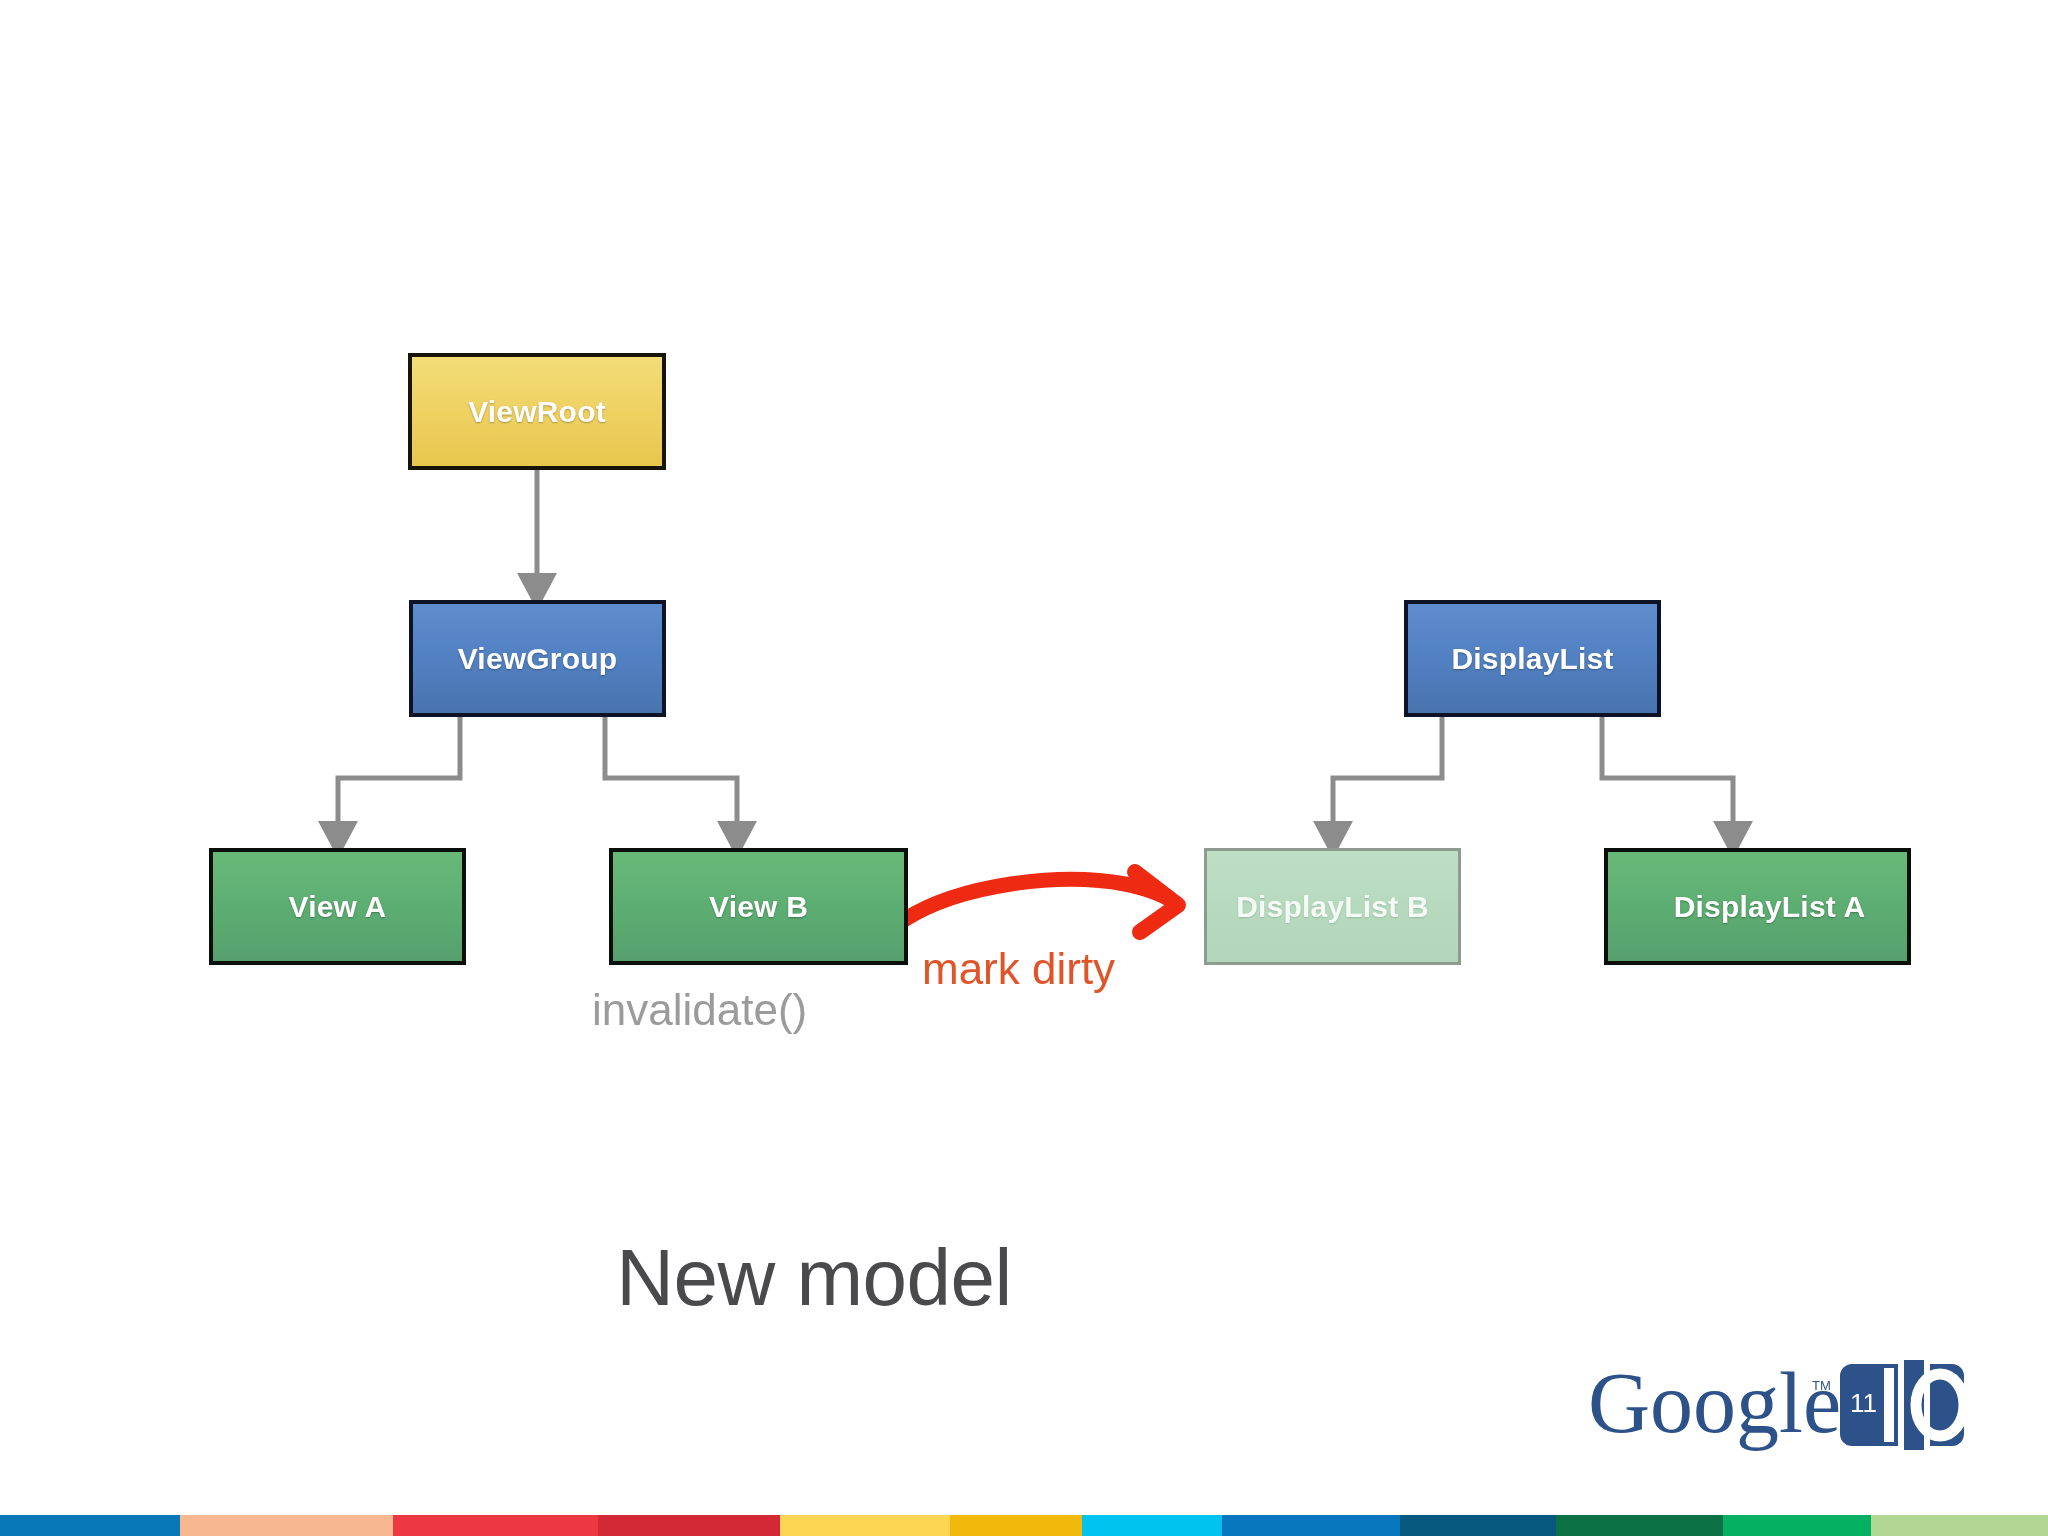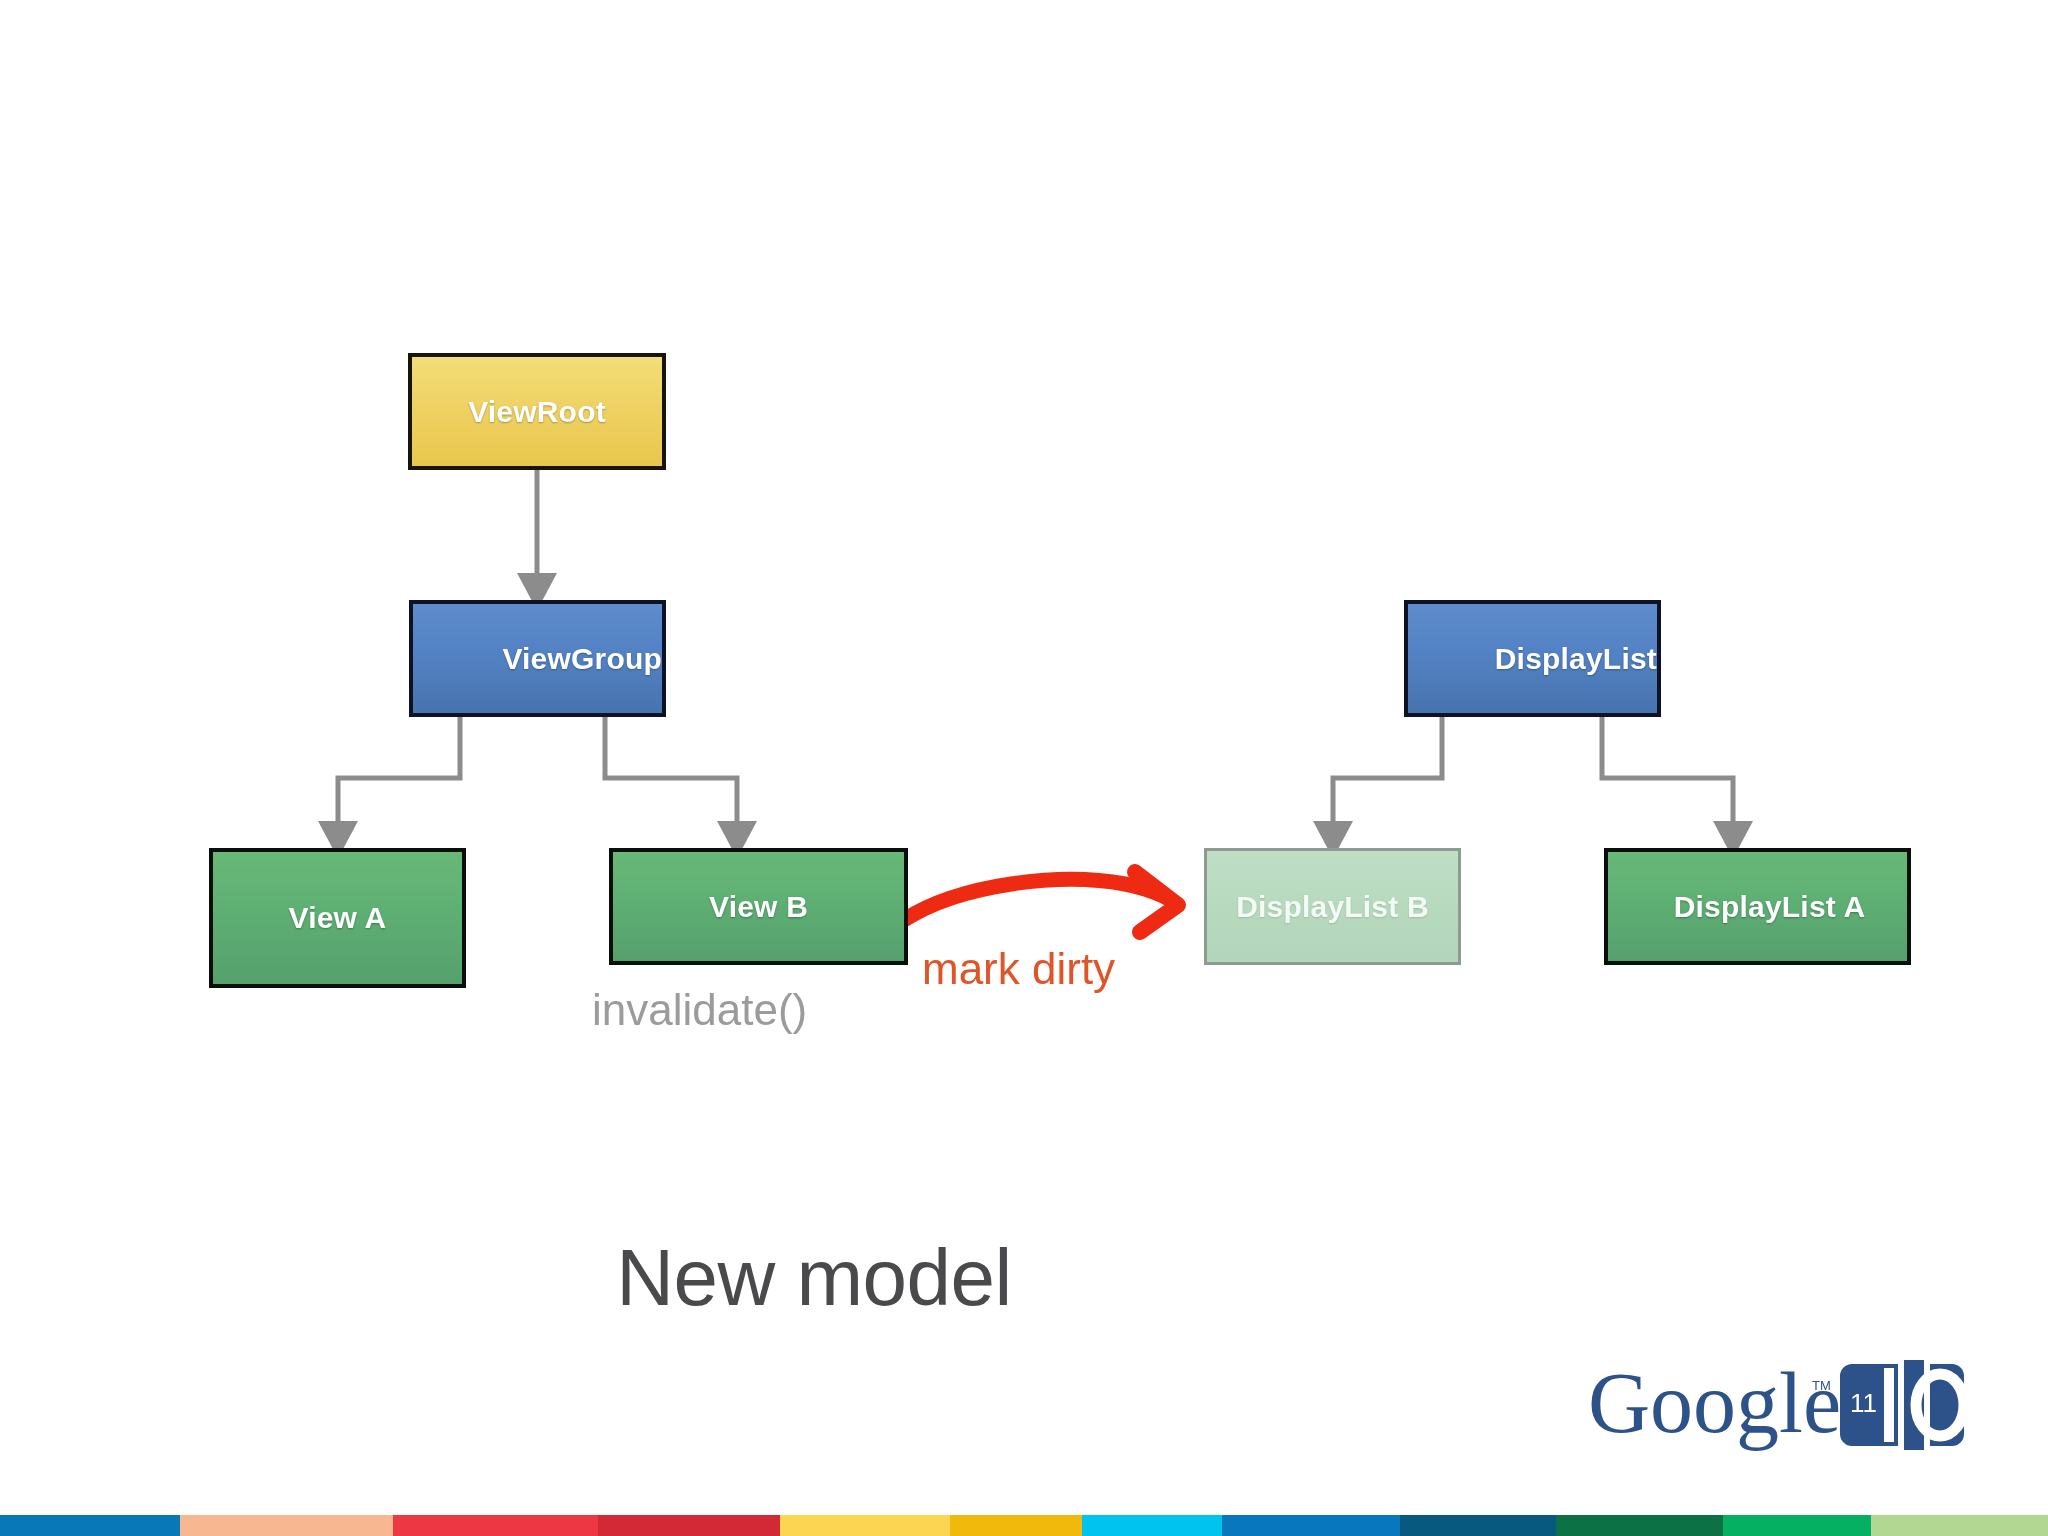--- a/index.html
+++ b/index.html
@@ -48,21 +48,20 @@
     text-shadow: 0 1px 2px rgba(0,0,0,0.30);
   }
 
   .node-yellow {
     border: 4px solid #17140a;
     background: linear-gradient(to bottom, #f3dd77 0%, #efd264 45%, #e9c74d 100%);
   }
   .node-blue {
     border: 4px solid #0d1224;
     background: linear-gradient(to bottom, #5e8ccc 0%, #5382c4 45%, #4873ae 100%);
-    justify-content: flex-end;
   }
   .node-green {
     border: 4px solid #0b0f0b;
     background: linear-gradient(to bottom, #68b977 0%, #5dae73 50%, #56a06d 100%);
   }
   .node-green-faded {
     border: 3px solid #8d9b91;
     background: linear-gradient(to bottom, #bfdfc5 0%, #b7dabf 50%, #b2d5bb 100%);
     color: #f4fbf5;
     text-shadow: 0 1px 2px rgba(0,0,0,0.14);
@@ -166,21 +165,21 @@
   </svg>
 
   <div class="node node-yellow" style="left:408px; top:353px; width:258px; height:117px;">
     <span>ViewRoot</span>
   </div>
 
   <div class="node node-blue" style="left:409px; top:600px; width:257px; height:117px;">
     <span>ViewGroup</span>
   </div>
 
-  <div class="node node-green" style="left:209px; top:848px; width:257px; height:140px;">
+  <div class="node node-green" style="left:209px; top:848px; width:257px; height:117px;">
     <span>View A</span>
   </div>
 
   <div class="node node-green" style="left:609px; top:848px; width:299px; height:117px;">
     <span>View B</span>
   </div>
 
   <div class="node node-blue" style="left:1404px; top:600px; width:257px; height:117px;">
     <span>DisplayList</span>
   </div>

